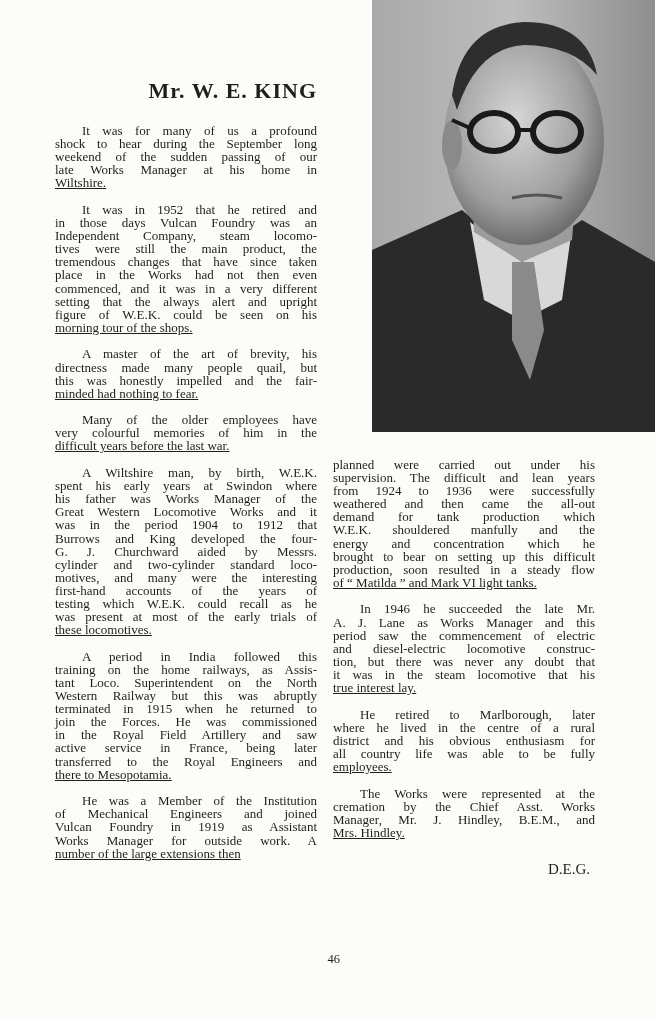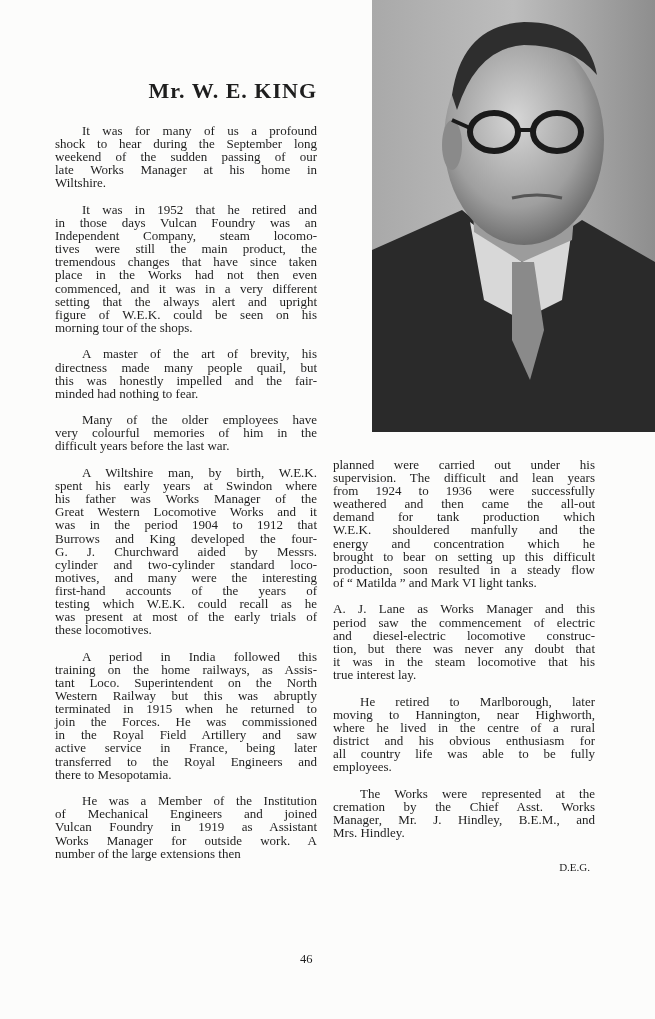--- a/index.html
+++ b/index.html
@@ -16,24 +16,24 @@
   .photo svg { display:block; }
   .title {
     position:absolute; left:55px; top:78px; width:262px; text-align:right;
     font-size:22px; font-weight:bold; letter-spacing:1px;
   }
   .col { position:absolute; width:262px; font-size:13px; line-height:13.1px; }
   .col.left { left:55px; top:124px; }
   .col.right { left:333px; top:458px; }
   .para { margin:0 0 13.5px 0; }
   .line { display:block; text-align:justify; text-align-last:justify; white-space:nowrap; height:13.1px; }
-  .line.last { text-align-last:left; }
+  .line.last { text-align-last:left;text-decoration:underline; }
   .line.indent { padding-left:27px; }
-  .sig { position:absolute; left:333px; top:861px; width:257px; text-align:right; font-size:11px; }
-  .pageno { position:absolute; left:300px; top:952px; width:40px; text-align:left; font-size:12.5px; }
+  .sig { position:absolute; left:333px; top:861px; width:257px; text-align:right; font-size:15px; }
+  .pageno { position:absolute; left:300px; top:952px; width:40px; text-align:right; font-size:12.5px; }
 </style>
 </head>
 <body>
 
 <div class="photo">
   <svg width="283" height="432" viewBox="0 0 283 432">
     <defs>
       <linearGradient id="bg" x1="0" x2="1">
         <stop offset="0" stop-color="#a9a9a9"></stop>
           <stop offset="0.5" stop-color="#bdbdbd"></stop>
@@ -145,30 +145,30 @@
       <span class="line">from 1924 to 1936 were successfully</span>
       <span class="line">weathered and then came the all-out</span>
       <span class="line">demand for tank production which</span>
       <span class="line">W.E.K. shouldered manfully and the</span>
       <span class="line">energy and concentration which he</span>
       <span class="line">brought to bear on setting up this difficult</span>
       <span class="line">production, soon resulted in a steady flow</span>
       <span class="line last">of “ Matilda ” and Mark VI light tanks.</span>
     </div>
     <div class="para">
+      <span class="line indent">In 1946 he succeeded the late Mr.</span>
       <span class="line">A. J. Lane as Works Manager and this</span>
       <span class="line">period saw the commencement of electric</span>
       <span class="line">and diesel-electric locomotive construc-</span>
       <span class="line">tion, but there was never any doubt that</span>
       <span class="line">it was in the steam locomotive that his</span>
       <span class="line last">true interest lay.</span>
     </div>
     <div class="para">
       <span class="line indent">He retired to Marlborough, later</span>
-      <span class="line">moving to Hannington, near Highworth,</span>
       <span class="line">where he lived in the centre of a rural</span>
       <span class="line">district and his obvious enthusiasm for</span>
       <span class="line">all country life was able to be fully</span>
       <span class="line last">employees.</span>
     </div>
     <div class="para">
       <span class="line indent">The Works were represented at the</span>
       <span class="line">cremation by the Chief Asst. Works</span>
       <span class="line">Manager, Mr. J. Hindley, B.E.M., and</span>
       <span class="line last">Mrs. Hindley.</span>

